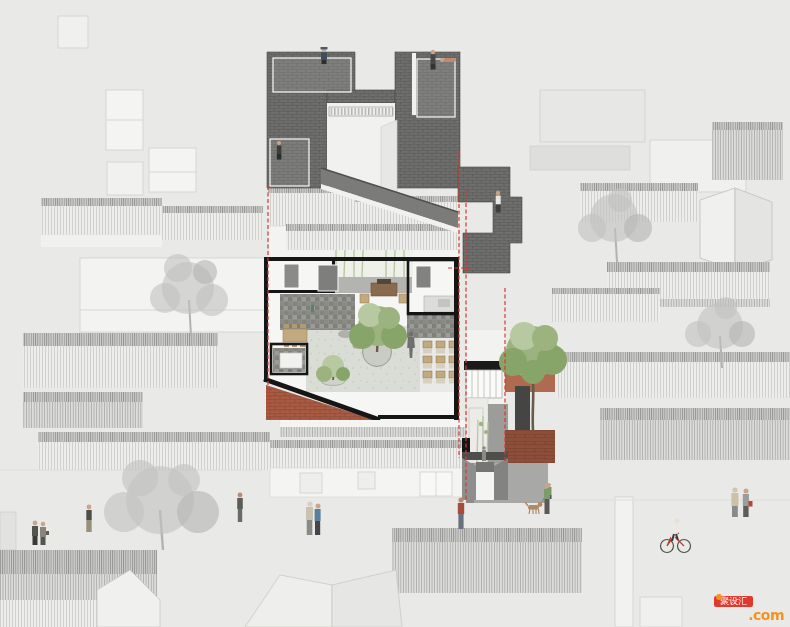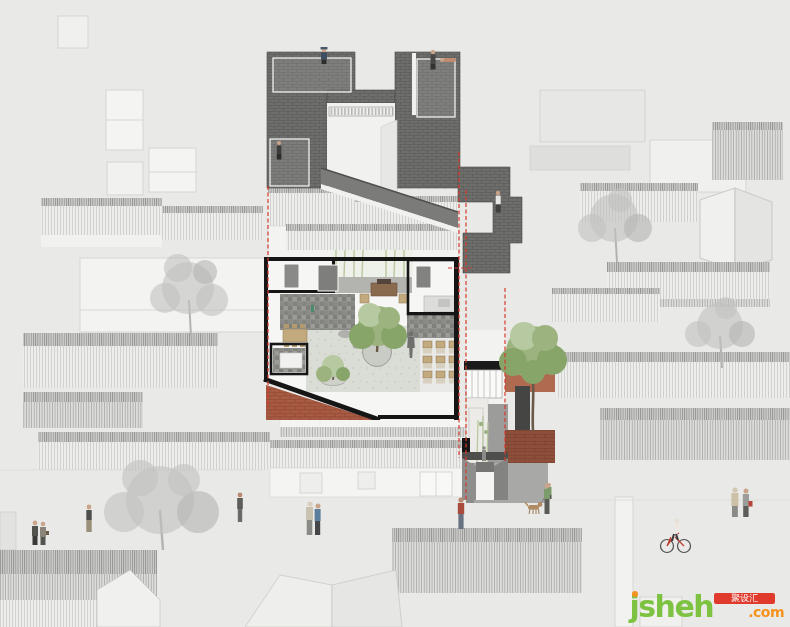--- a/index.html
+++ b/index.html
@@ -13,21 +13,21 @@
     --wm-green:#7ec242; --wm-orange:#f6921e; --wm-red:#e03a2c; --wm-white:#ffffff;
   }
   html,body{margin:0;padding:0;background:#dcdcda;font-family:"Liberation Sans",sans-serif;}
   .stage{position:relative;width:790px;height:627px;overflow:hidden;background:var(--bg);}
   .stage svg{position:absolute;left:0;top:0;}
   
   .wm{position:absolute;right:6px;bottom:5px;display:flex;align-items:flex-start;line-height:1;}
   .wm-brand{position:relative;color:var(--wm-green);font-weight:bold;font-size:30px;letter-spacing:-1.5px;font-family:"DejaVu Sans",sans-serif;}
   .wm-dot{position:absolute;left:3px;top:-1px;width:6px;height:6px;border-radius:50%;background:var(--wm-orange);}
   .wm-right{display:flex;flex-direction:column;align-items:flex-start;margin-left:1px;margin-top:1px;}
-  .wm-badge{background:var(--wm-red);color:var(--wm-white);font-size:9px;padding:1px 17px;border-radius:2px;white-space:nowrap;}
+  .wm-badge{background:var(--wm-red);color:var(--wm-white);font-size:9px;padding:1px 6px;border-radius:2px;white-space:nowrap;}
   .wm-tld{color:var(--wm-orange);font-weight:bold;font-size:14px;letter-spacing:-0.5px;margin-top:1px;font-family:"DejaVu Sans",sans-serif;padding-left:34px;}
 </style>
 </head>
 <body>
 
 <div class="stage">
 <svg width="790" height="627" viewBox="0 0 790 627">
   <defs>
     <pattern id="hatch" width="3" height="10" patternUnits="userSpaceOnUse">
       <rect width="3" height="10" fill="#ededeb"></rect>
@@ -509,20 +509,19 @@
       <circle cx="684" cy="546" r="6.5" fill="none" stroke="#4e4e4c" stroke-width="1.2"></circle>
       <path d="M667,546 L674,536 L684,546 M674,536 L679,533 M667,546 L671,537" stroke="#c0392b" stroke-width="1.3" fill="none"></path>
       <circle cx="677" cy="521" r="2.4" fill="#e8e0d4"></circle>
       <path d="M673,524 L678,526 L676,534 L672,538" stroke="#ece8e0" stroke-width="3" fill="none"></path>
       <path d="M674,534 L672,541 M676,534 L678,540" stroke="#3a3a3e" stroke-width="2" fill="none"></path>
     </g>
   </g>
 </svg>
 
 <div class="wm">
-  <span class="wm-brand">jsheh</span>
   <span class="wm-dot"></span>
   <span class="wm-right">
     <span class="wm-badge">聚设汇</span>
     <span class="wm-tld">.com</span>
   </span>
 </div>
 </div>
 
 </body></html>

